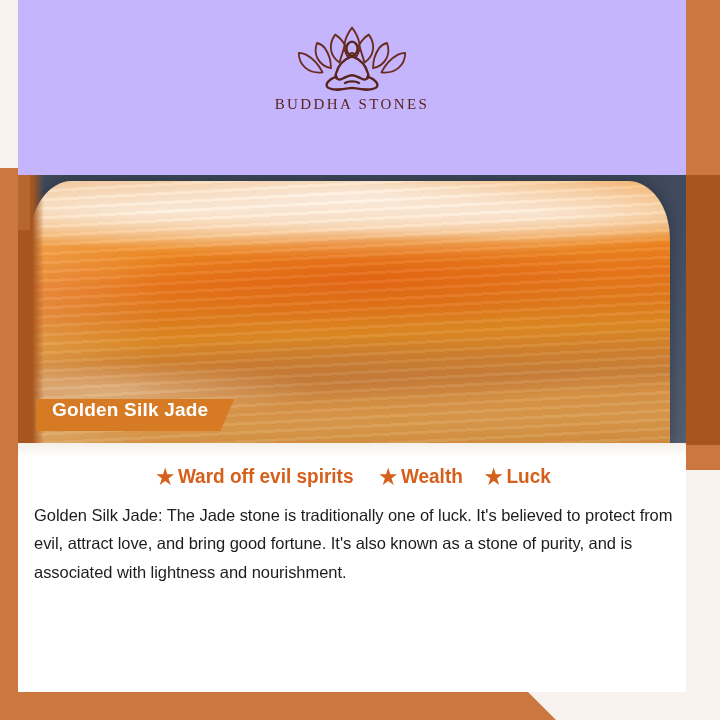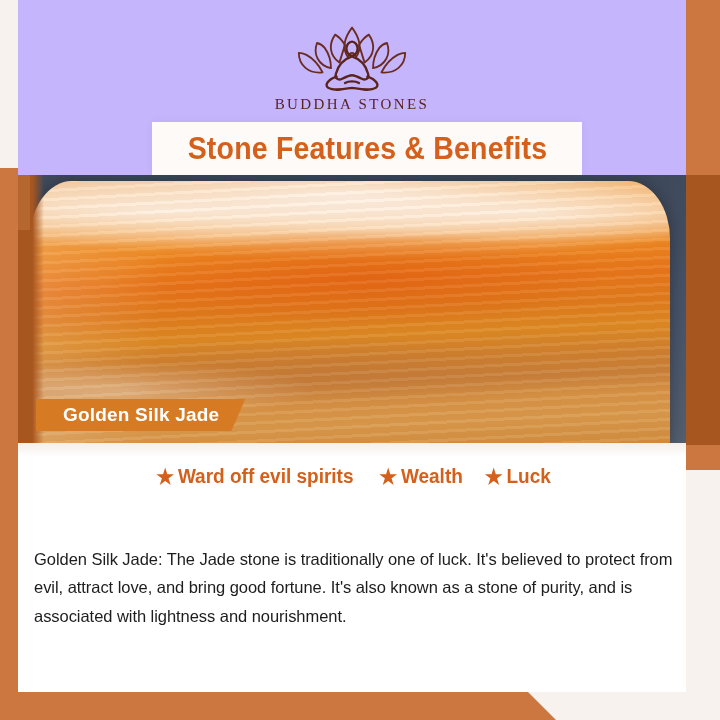--- a/index.html
+++ b/index.html
@@ -136,24 +136,24 @@
       radial-gradient(40% 14% at 15% 78%, rgba(255,240,215,.45) 0%, rgba(255,240,215,0) 75%),
       linear-gradient(95deg, rgba(255,255,255,.18) 0%, rgba(255,255,255,0) 22%);
   }
   .photo .edge-left{
     position:absolute; left:0; top:0; width:26px; height:100%;
     background:linear-gradient(90deg,#a8561f 0%, #a8561f 55%, rgba(168,86,31,0) 100%);
   }
 
   .stone-label{
     position:absolute; left:18px; bottom:12px;
-    height:32px; padding:0 26px 0 27px;
+    height:32px; padding:0 26px 0 16px;
     background:#d77a24;
     clip-path: polygon(0 0, 100% 0, calc(100% - 14px) 100%, 0 100%);
-    display:flex; align-items:center;
+    display:flex; align-items:flex-start;
     z-index:3;
   }
   .stone-label span{
     font-size:19px; font-weight:600; color:#ffffff;
     letter-spacing:.2px; white-space:nowrap;
   }
 
   
   .content{
     position:absolute; left:18px; top:443px;
@@ -176,21 +176,20 @@
     color:#d4601b; font-weight:700; font-size:20px;
     white-space:nowrap; transform:scaleX(.95);
   }
   .benefit .star{ font-size:21px; line-height:1; }
 
   .desc{
     position:absolute; left:16px; right:12px; top:58px;
     font-size:16.5px; line-height:1.72;
     color:#1d1d1d; font-weight:500;
     letter-spacing:-.05px;
-    margin-top:44px;
   }
 </style>
 </head>
 <body>
 
 <div id="page">
 
   <div class="left-band-top"></div>
   <div class="top-band"></div>
   <div class="right-band"></div>
@@ -220,23 +219,20 @@
           <path d="M100 49 C88 53 80 62 77 74 C75 80 80 84 86 81 C92 78 96 76 100 76 C104 76 108 78 114 81 C120 84 125 80 123 74 C120 62 112 53 100 49 Z"></path>
 
           <path d="M78 78 C66 82 60 90 66 94 C74 99 88 96 100 94 C112 96 126 99 134 94 C140 90 134 82 122 78"></path>
 
           <path d="M90 87 C95 84 105 84 110 87"></path>
         </g>
       </svg>
       <div class="logo-word">BUDDHA STONES</div>
     </div>
 
-    <div class="title-banner">
-      <span>Stone Features &amp; Benefits</span>
-    </div>
   </div>
 
   <div class="photo">
     <div class="bg"></div>
     <div class="stone"></div>
     <div class="edge-left"></div>
     <div class="stone-label">
       <span>Golden Silk Jade</span>
     </div>
   </div>

